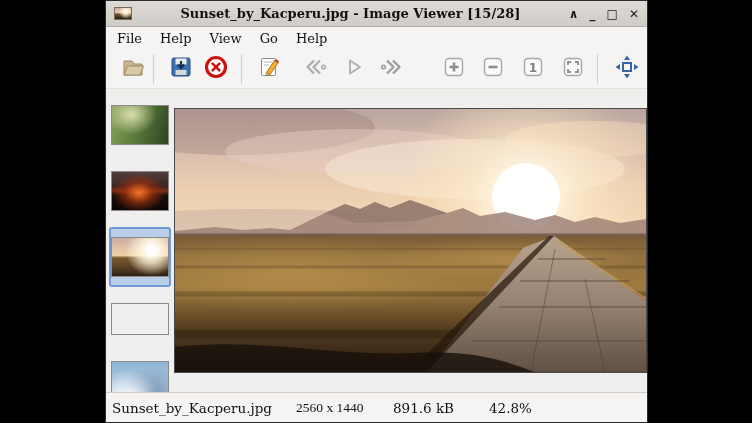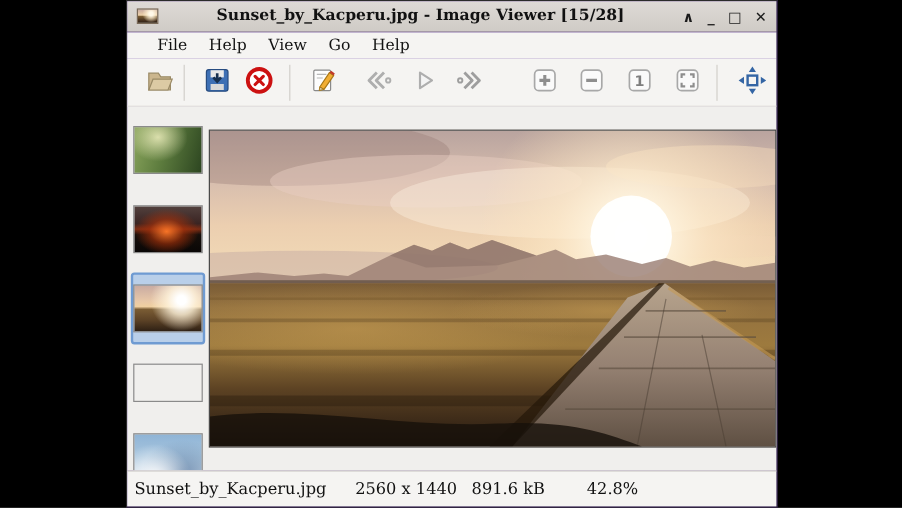--- a/index.html
+++ b/index.html
@@ -1,36 +1,36 @@
 <!DOCTYPE html>
 <html><head>
 <meta charset="utf-8">
 <style>
   html,body{margin:0;padding:0;width:752px;height:423px;background:#000;overflow:hidden;
     font-family:"DejaVu Serif","Liberation Serif",serif;}
   *{box-sizing:border-box;}
 
   .window{position:absolute;left:105px;top:0;width:543px;height:423px;
-    background:#4c1d95;border:1px solid #2b2b2b;display:flex;flex-direction:column;}
+    background:#ef4444;border:1px solid #2b2b2b;display:flex;flex-direction:column;}
 
   
   .titlebar{height:26px;flex:0 0 26px;background:linear-gradient(#dedad6,#cfcbc6);
     border-bottom:1px solid #b3afab;display:flex;align-items:center;padding:0 8px;}
   .titlebar-icon{width:18px;height:13px;border:1px solid #7a6a58;
     background:radial-gradient(circle at 68% 32%, #fff8e8 0 12%, rgba(255,240,210,.65) 30%, rgba(255,230,190,0) 55%),
     linear-gradient(#c9aba2 0%, #ecd0a8 42%, #7a5c34 52%, #4a3420 80%, #2e2014 100%);}
   .titlebar-title{flex:1;text-align:center;font-weight:bold;font-size:13px;color:#111;
     white-space:nowrap;overflow:hidden;}
   .titlebar-controls{display:flex;align-items:center;gap:11px;font-weight:bold;
     font-size:12px;color:#1a1a1a;font-family:"DejaVu Sans","Liberation Sans",sans-serif;}
   .tc-btn{cursor:default;line-height:1;}
 
   
   .menubar{height:22px;flex:0 0 22px;background:#f5f4f2;display:flex;align-items:center;
-    padding:0 16px;font-size:13px;color:#111;}
+    padding:0 2px;font-size:13px;color:#111;}
   .menu-item{padding:2px 9px;}
 
   
   .toolbar{height:40px;flex:0 0 40px;background:#f5f4f2;display:flex;align-items:center;
     padding:0 0 0 11px;border-bottom:1px solid #e3e1dd;}
   .tb-btn{width:32px;height:32px;display:flex;align-items:center;justify-content:center;flex:0 0 32px;}
   .tb-sep{width:1px;height:30px;background:#d2cfca;flex:0 0 1px;}
   .s1{margin:0 11px 0 4px;} .s2{margin:0 11px 0 9px;} .s3{margin:0 13px 0 8px;}
   .ml3{margin-left:3px;} .ml15{margin-left:15px;} .ml6{margin-left:6px;} .ml5{margin-left:5px;}
   .ml31{margin-left:31px;} .ml7{margin-left:7px;} .ml8{margin-left:8px;}
@@ -61,21 +61,21 @@
     linear-gradient(#8fb4d6 0%,#a9c6de 45%,#c4d6e6 70%,#9fb4cc 100%);}
 
   .main-area{flex:1;display:flex;align-items:center;justify-content:center;min-width:0;}
   .main-image{width:473px;height:265px;border:1px solid #4a4a4a;background:#d8cfc9;}
   .main-image svg{display:block;}
 
   
   .statusbar{height:30px;flex:0 0 30px;background:#f5f4f2;border-top:1px solid #cfccc8;
     display:flex;align-items:center;padding:0 6px;font-size:13.5px;color:#111;white-space:nowrap;gap:12px;}
   .st-name{width:172px;overflow:hidden;}
-  .st-dims{width:85px;}
+  .st-dims{width:85px;font-family:Liberation Serif, serif;}
   .st-size{width:84px;}
 </style>
 </head>
 <body>
 
 <div class="window">
 
   <div class="titlebar">
     <div class="titlebar-icon"></div>
     <div class="titlebar-title">Sunset_by_Kacperu.jpg - Image Viewer [15/28]</div>

